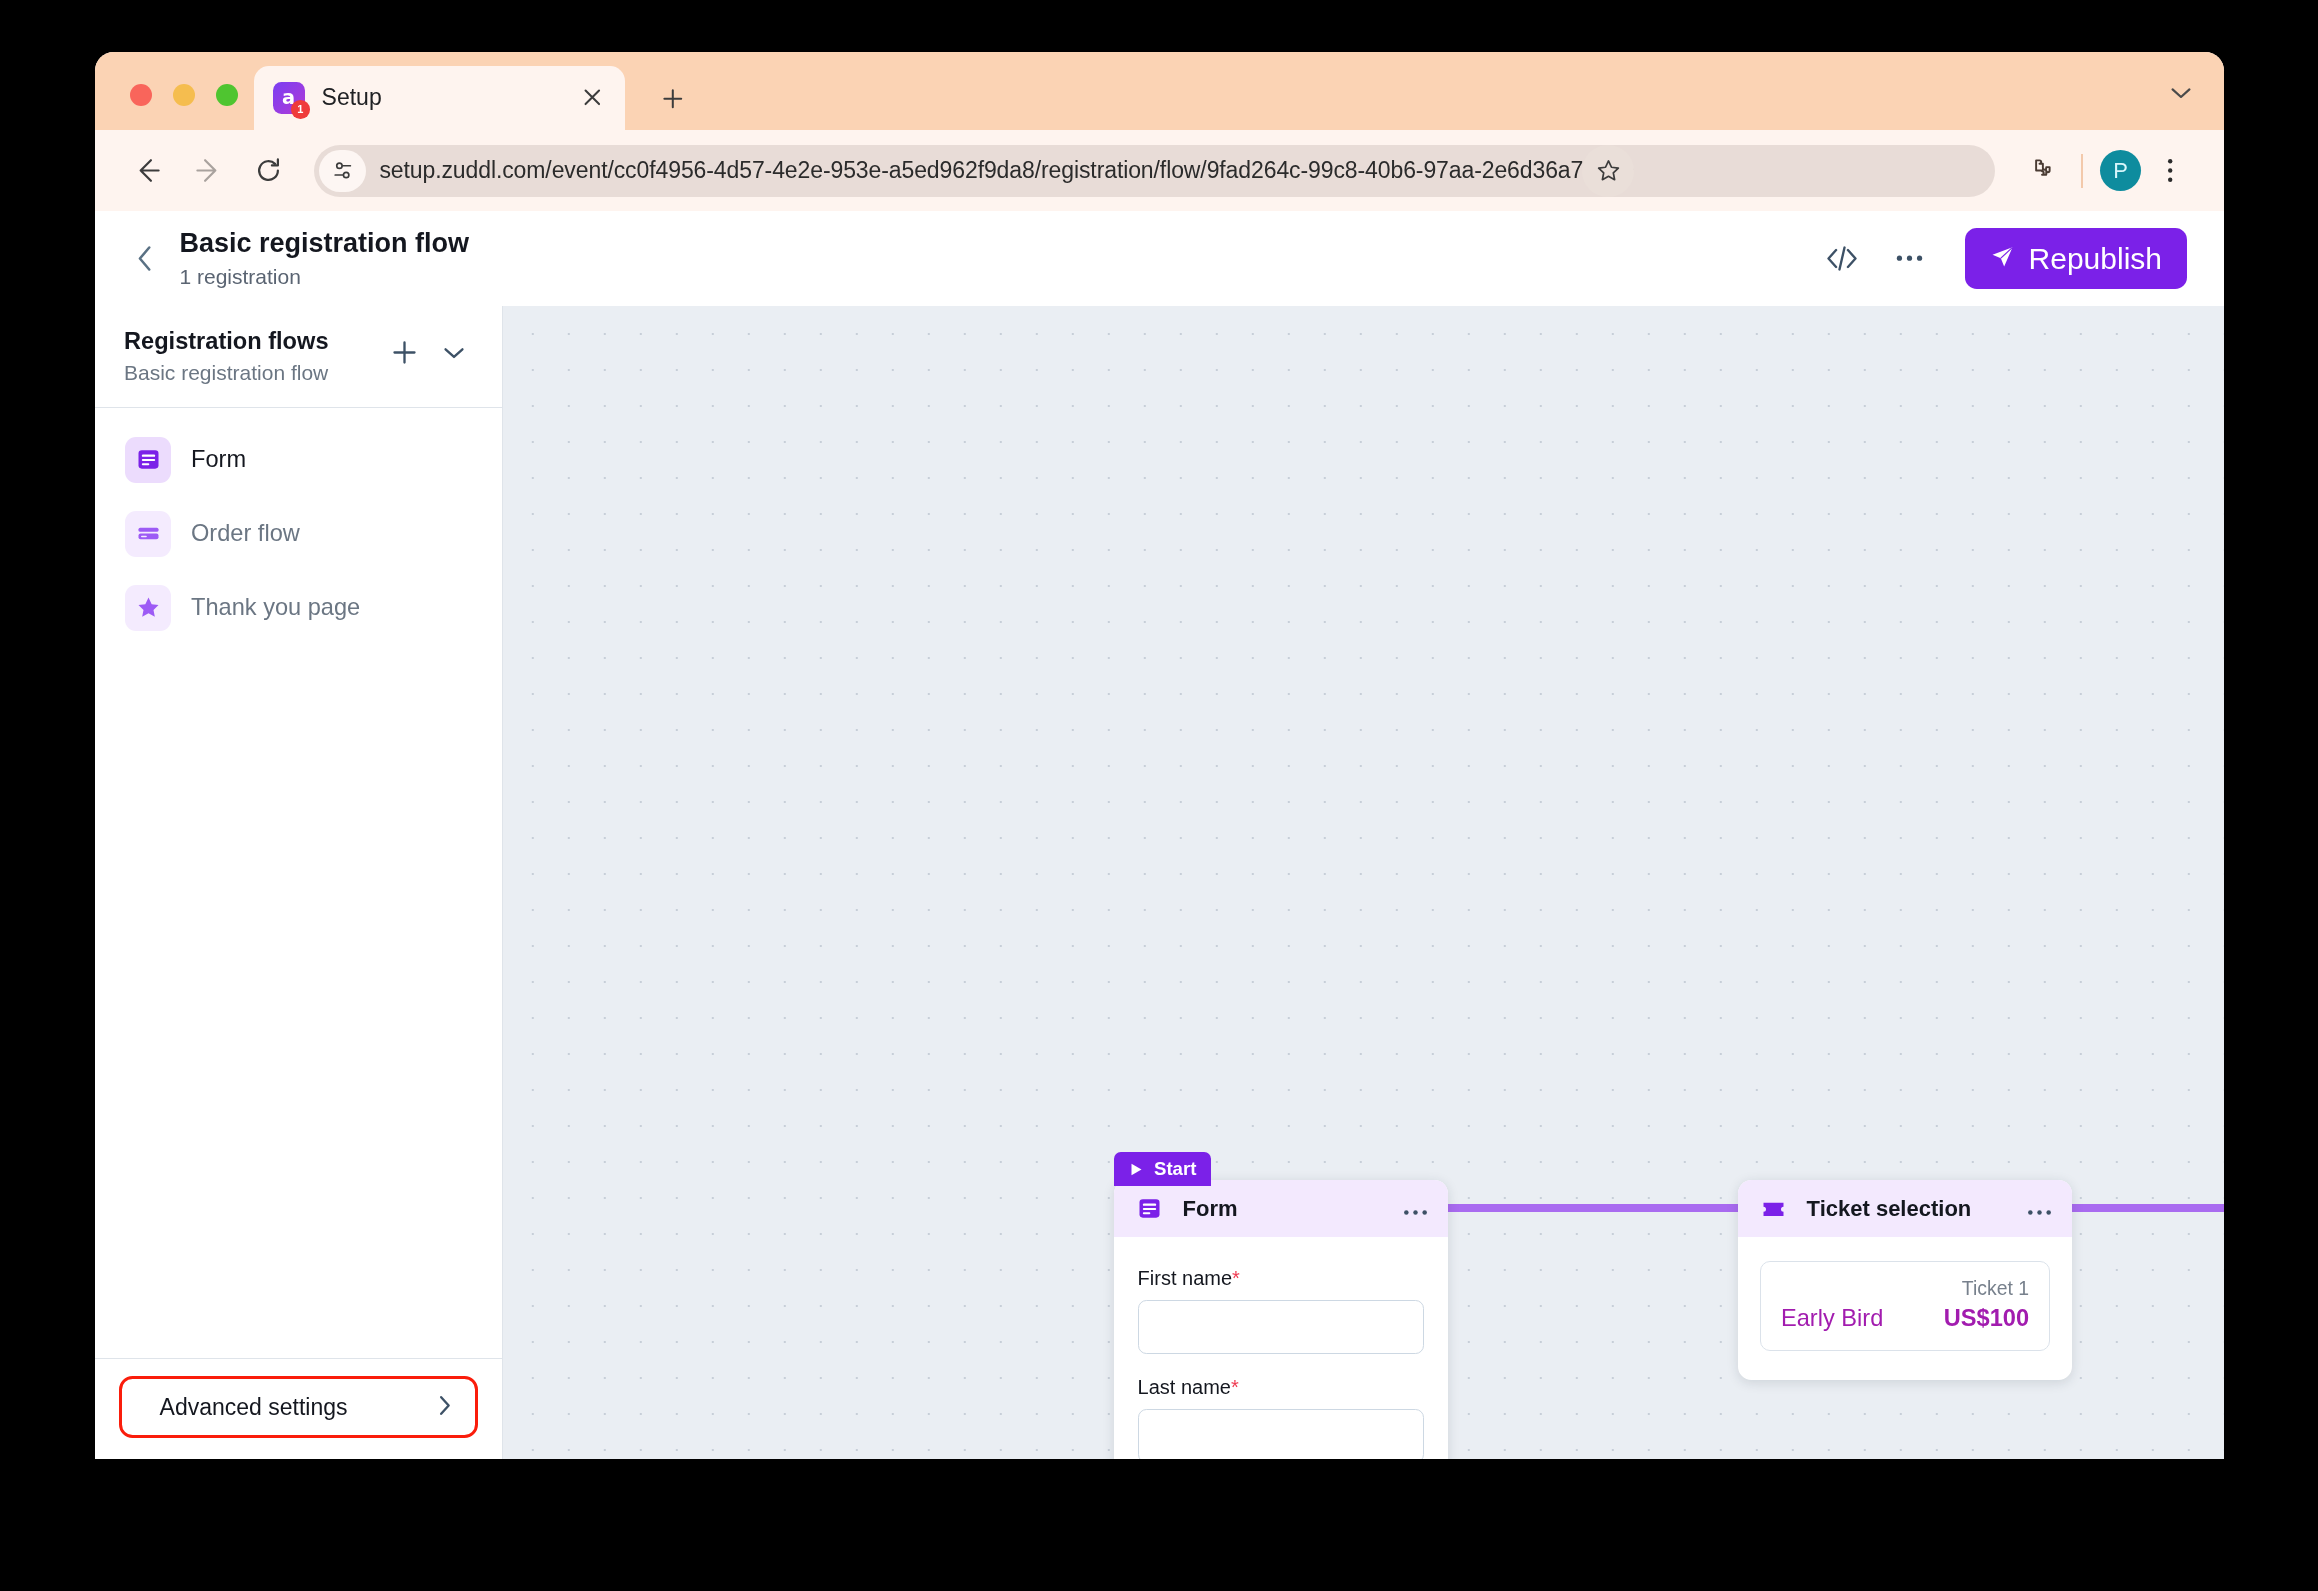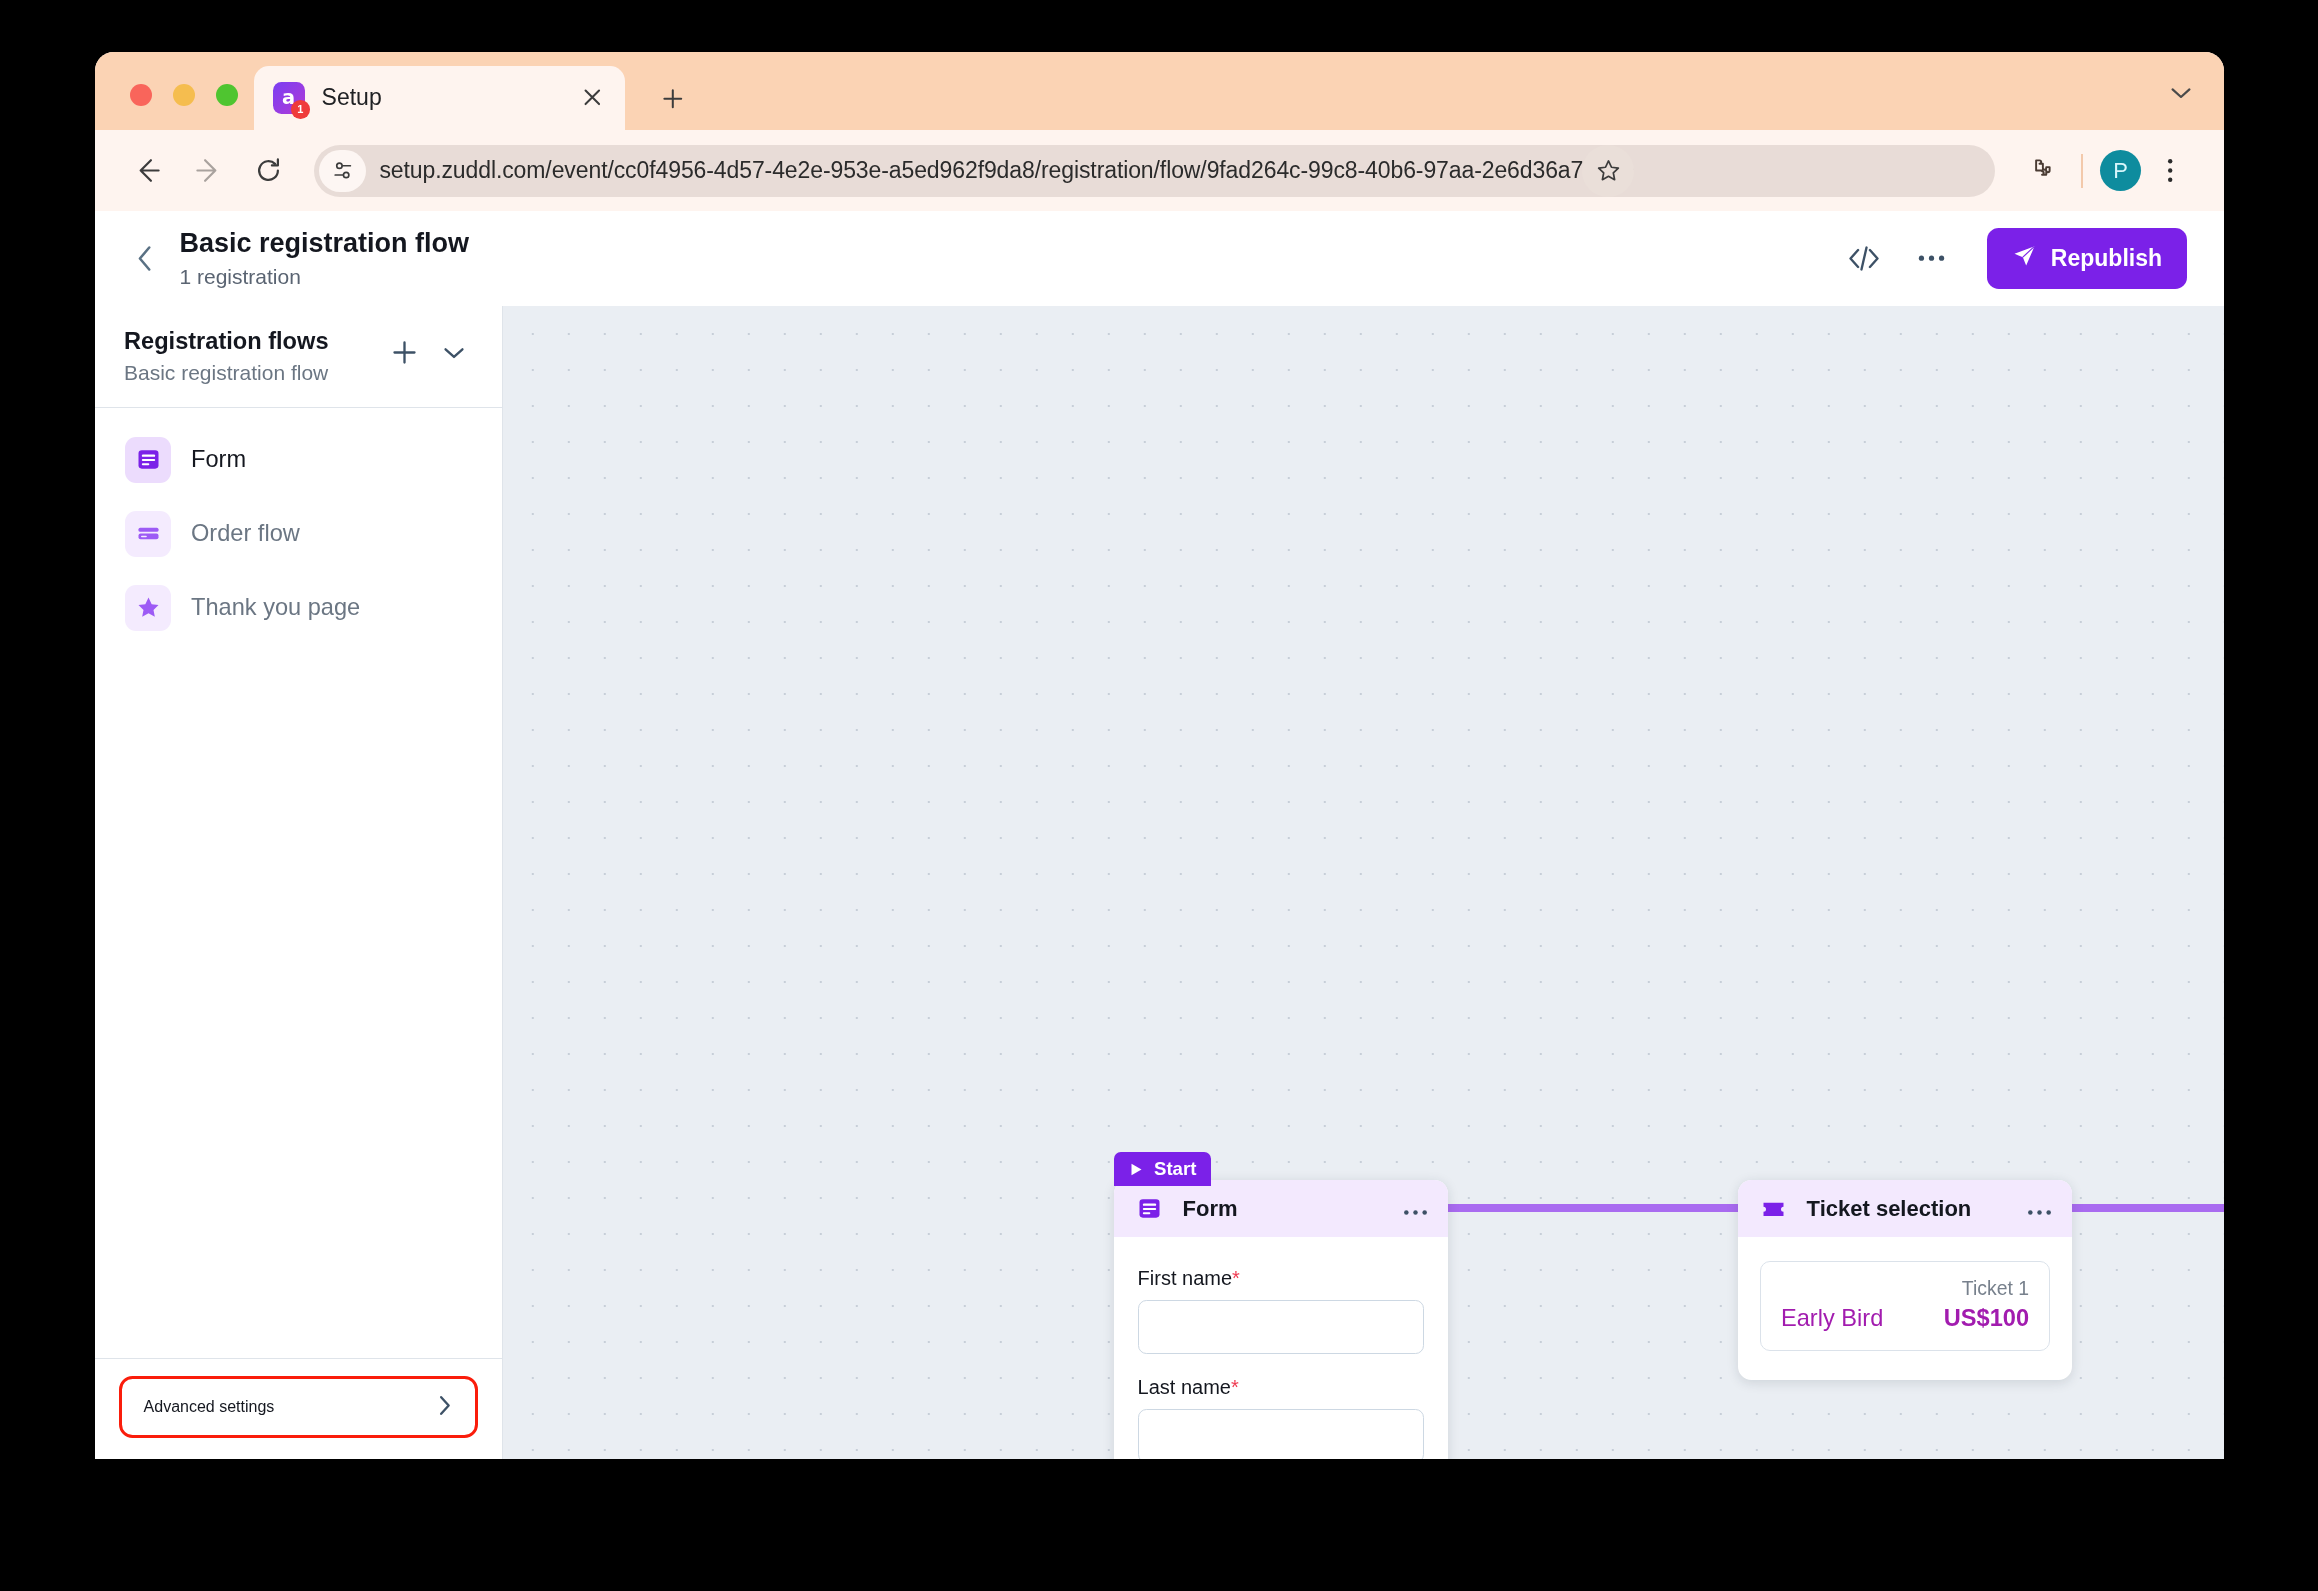--- a/index.html
+++ b/index.html
@@ -36,21 +36,21 @@
 
   
   .app{position:relative;height:1249px;background:#fff;display:flex;flex-direction:column;}
   .appheader{height:95px;display:flex;align-items:center;padding:0 37px 0 29px;box-sizing:border-box;background:#fff;flex:0 0 auto;}
   .backchev{width:42px;height:42px;display:flex;align-items:center;justify-content:center;color:#5a7184;flex:0 0 auto;}
   .titleblock{margin-left:13.5px;flex:1;}
   .apptitle{font-size:27px;font-weight:bold;color:#14171f;line-height:1.15;}
   .appsub{font-size:21px;color:#5a6472;margin-top:5px;}
   .hdr-ico{width:52px;height:52px;display:flex;align-items:center;justify-content:center;color:#3d5166;margin-left:15px;}
   .republish{margin-left:30px;height:61px;background:#7b21e8;border-radius:11.8px;display:flex;align-items:center;gap:13.5px;padding:0 25px;box-sizing:border-box;}
-  .republish span{color:#fff;font-size:23px;font-weight:bold;}
+  .republish span{color:#fff;font-size:30px;font-weight:normal;}
 
   .body{flex:1;display:flex;min-height:0;}
 
   
   .sidebar{width:407px;flex:0 0 auto;background:#fff;border-right:0.8px solid #dfe4ea;display:flex;flex-direction:column;}
   .flowhead{padding:22px 29px 22px 29px;border-bottom:0.8px solid #dfe4ea;display:flex;align-items:flex-start;}
   .flowhead .txt{flex:1;}
   .flowhead .t1{font-size:23.6px;font-weight:bold;color:#14171f;}
   .flowhead .t2{font-size:21px;color:#6b7683;margin-top:5.9px;}
   .flowhead .plus{width:39px;height:39px;display:flex;align-items:center;justify-content:center;color:#3d5166;font-size:32px;font-weight:300;margin-top:5px;}
@@ -59,21 +59,21 @@
   .searchbox{height:59px;border:0.8px solid #b9c6d2;border-radius:10px;display:flex;align-items:center;padding:0 17px;box-sizing:border-box;}
   .searchbox .ph{margin-left:15px;font-size:23px;color:#4d5763;}
   .steps{padding:15px 17px 0 20px;flex:1;}
   .step{height:74px;display:flex;align-items:center;padding:0 10px;border-radius:10px;}
   .stepicon{width:46px;height:46px;border-radius:11px;background:#f4ebfe;display:flex;align-items:center;justify-content:center;flex:0 0 auto;}
   .steplabel{margin-left:20px;font-size:23.6px;color:#6b7683;}
   .step.active .steplabel{color:#14171f;}
   .step.active .stepicon{background:#ecdcfd;}
   .advwrap{border-top:0.8px solid #dfe4ea;padding:17px 23.6px 22px 23.6px;}
   .advbtn{height:62px;border:3.4px solid #fa1d0b;border-radius:13.5px;background:#fff;display:flex;align-items:center;padding:0 22px;box-sizing:border-box;}
-  .advbtn .lbl{flex:1;font-size:16px;color:#14171f;}
+  .advbtn .lbl{flex:1;font-size:23px;color:#14171f;margin-left:16px;}
   .advbtn .chev{color:#3d5166;}
 
   
   .canvas{flex:1;position:relative;background-color:#eaeef3;
     background-image:radial-gradient(#c7ced8 1.4px, transparent 1.4px);
     background-size:36px 36px;background-position:11.8px 10px;overflow:hidden;}
 
   .edge{position:absolute;height:7.6px;background:#a96bf0;border-radius:4.2px;}
   .edge.e1{left:922px;top:898px;width:329px;}
   .edge.e2{left:1541px;top:898px;width:329px;}

